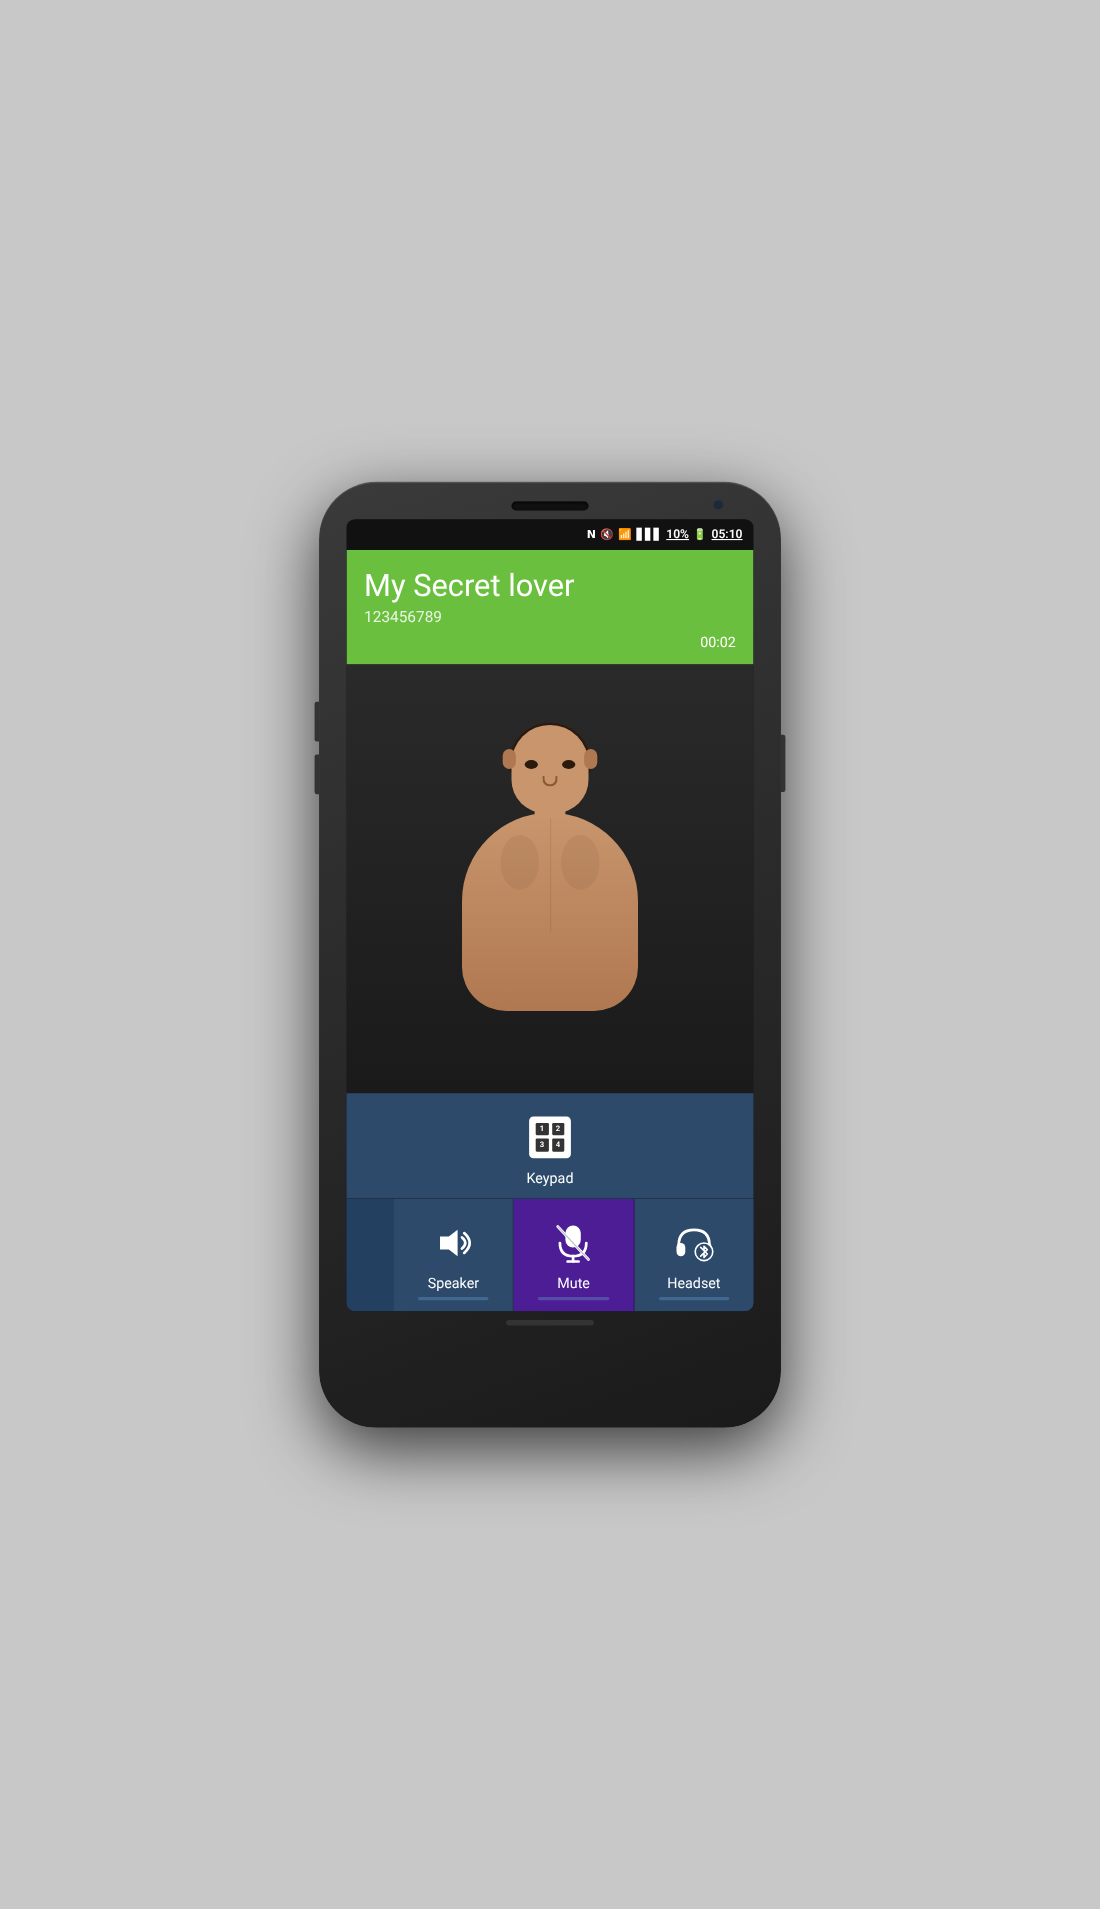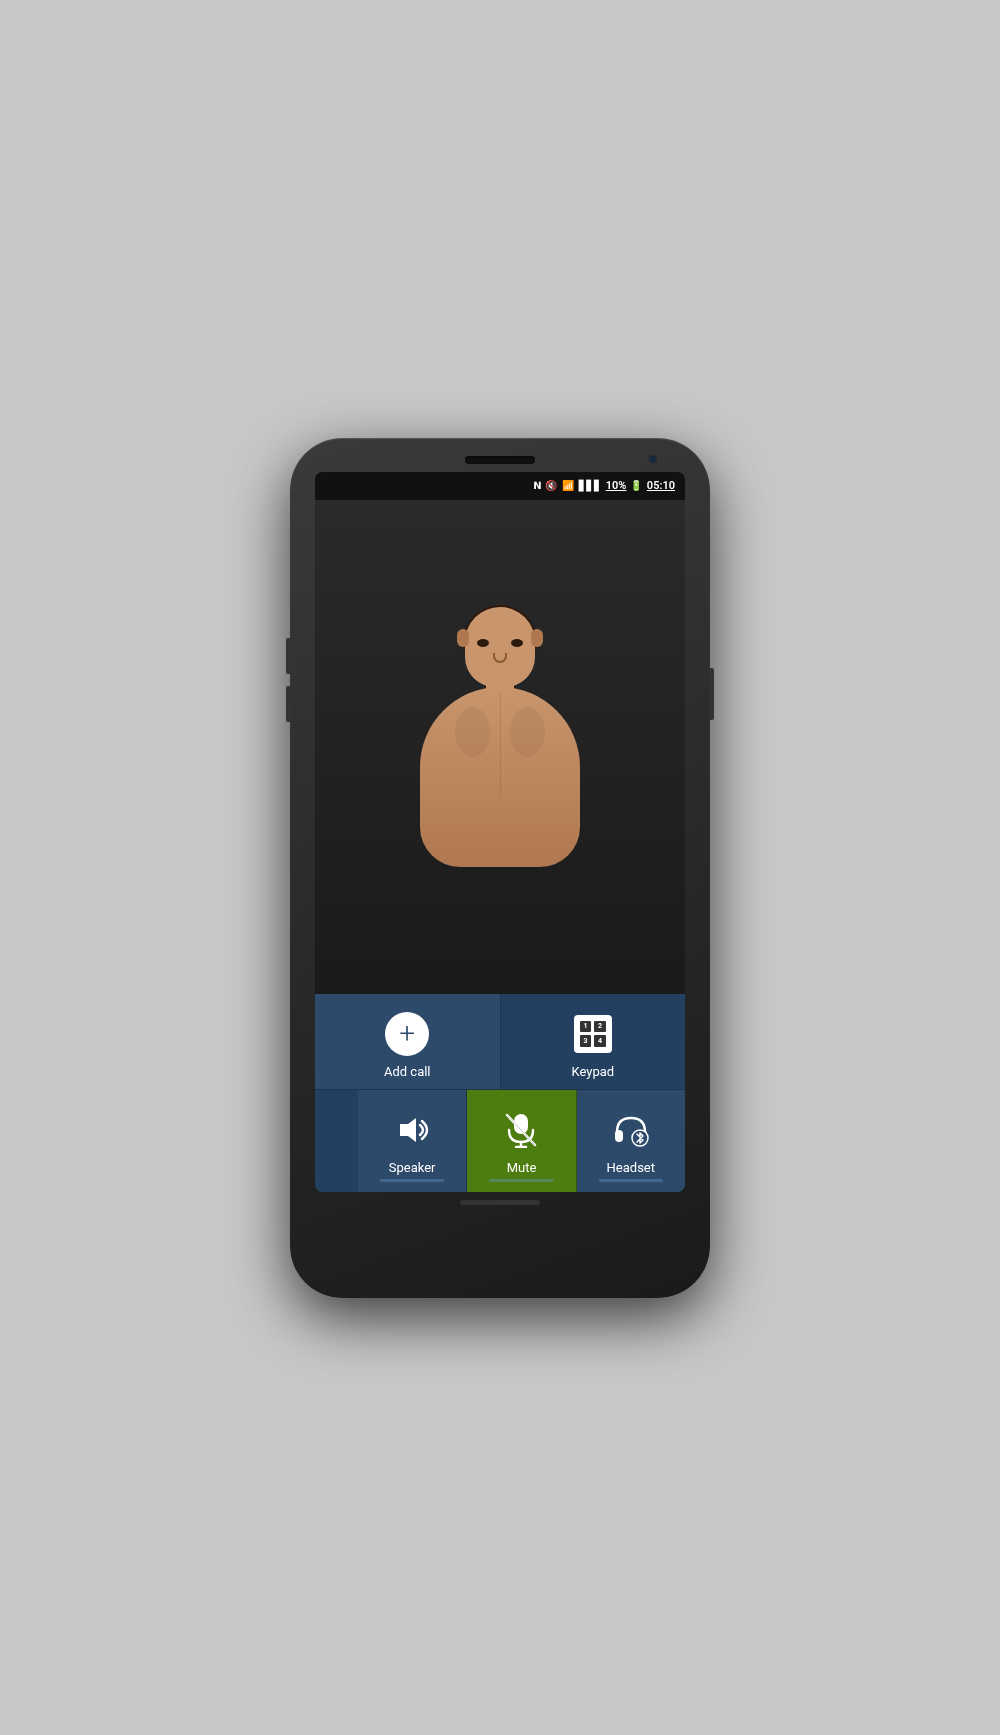--- a/index.html
+++ b/index.html
@@ -354,20 +354,25 @@
         <span class="status-icon">𝗡</span>
         <span class="status-icon">🔇</span>
         <span class="status-icon">📶</span>
         <span class="status-icon">▋▋▋</span>
         <span class="status-text">10%</span>
         <span class="status-icon">🔋</span>
         <span class="status-text">05:10</span>
       </div>
     </div>
 
+    <div class="call-header">
+      <div class="caller-name">My Secret lover</div>
+      <div class="caller-number">123456789</div>
+      <div class="call-timer">00:02</div>
+    </div>
 
     <div class="contact-photo">
       <div class="person-figure">
         <div style="position:relative; margin-bottom:-10px;">
           <div class="person-hair"></div>
           <div class="person-head">
 
             <div style="position:absolute;left:-8px;top:22px;width:12px;height:18px;background:#b07850;border-radius:6px;"></div>
 
             <div style="position:absolute;right:-8px;top:22px;width:12px;height:18px;background:#b07850;border-radius:6px;"></div>
@@ -387,26 +392,20 @@
             <div style="position:absolute;top:0;left:50%;width:1px;height:60%;background:rgba(0,0,0,0.08);"></div>
           </div>
         </div>
       </div>
     </div>
 
     <div class="call-actions">
 
       <div class="actions-row">
 
-        <div class="action-btn">
-          <div class="action-icon">
-            <div class="icon-add-call"></div>
-          </div>
-          <span class="action-label">Add call</span>
-        </div>
 
         <div class="action-btn">
           <div class="action-icon">
             <div class="keypad-icon">
               <div class="keypad-cell">1</div>
               <div class="keypad-cell">2</div>
               <div class="keypad-cell">3</div>
               <div class="keypad-cell">4</div>
             </div>
           </div>
@@ -423,21 +422,21 @@
             <svg width="36" height="36" viewBox="0 0 36 36">
               <polygon points="6,12 14,12 22,6 22,30 14,24 6,24" fill="white"></polygon>
               <path d="M26,13 Q32,18 26,23" stroke="white" stroke-width="2.5" fill="none" stroke-linecap="round"></path>
               <path d="M28,9 Q38,18 28,27" stroke="white" stroke-width="2.5" fill="none" stroke-linecap="round"></path>
             </svg>
           </div>
           <span class="action-label">Speaker</span>
           <div class="action-indicator"></div>
         </div>
 
-        <div class="action-btn" style="background:#4d7c0f;">
+        <div class="action-btn" style="background:#4c1d95;">
           <div class="action-icon">
             <svg width="34" height="36" viewBox="0 0 34 36">
 
               <rect x="10" y="2" width="14" height="20" rx="7" fill="white"></rect>
 
               <path d="M5,18 Q5,30 17,30 Q29,30 29,18" stroke="white" stroke-width="2.5" fill="none" stroke-linecap="round"></path>
               <line x1="17" y1="30" x2="17" y2="35" stroke="white" stroke-width="2.5" stroke-linecap="round"></line>
               <line x1="12" y1="35" x2="22" y2="35" stroke="white" stroke-width="2.5" stroke-linecap="round"></line>
 
               <line x1="3" y1="3" x2="31" y2="33" stroke="white" stroke-width="2.5" stroke-linecap="round"></line>

